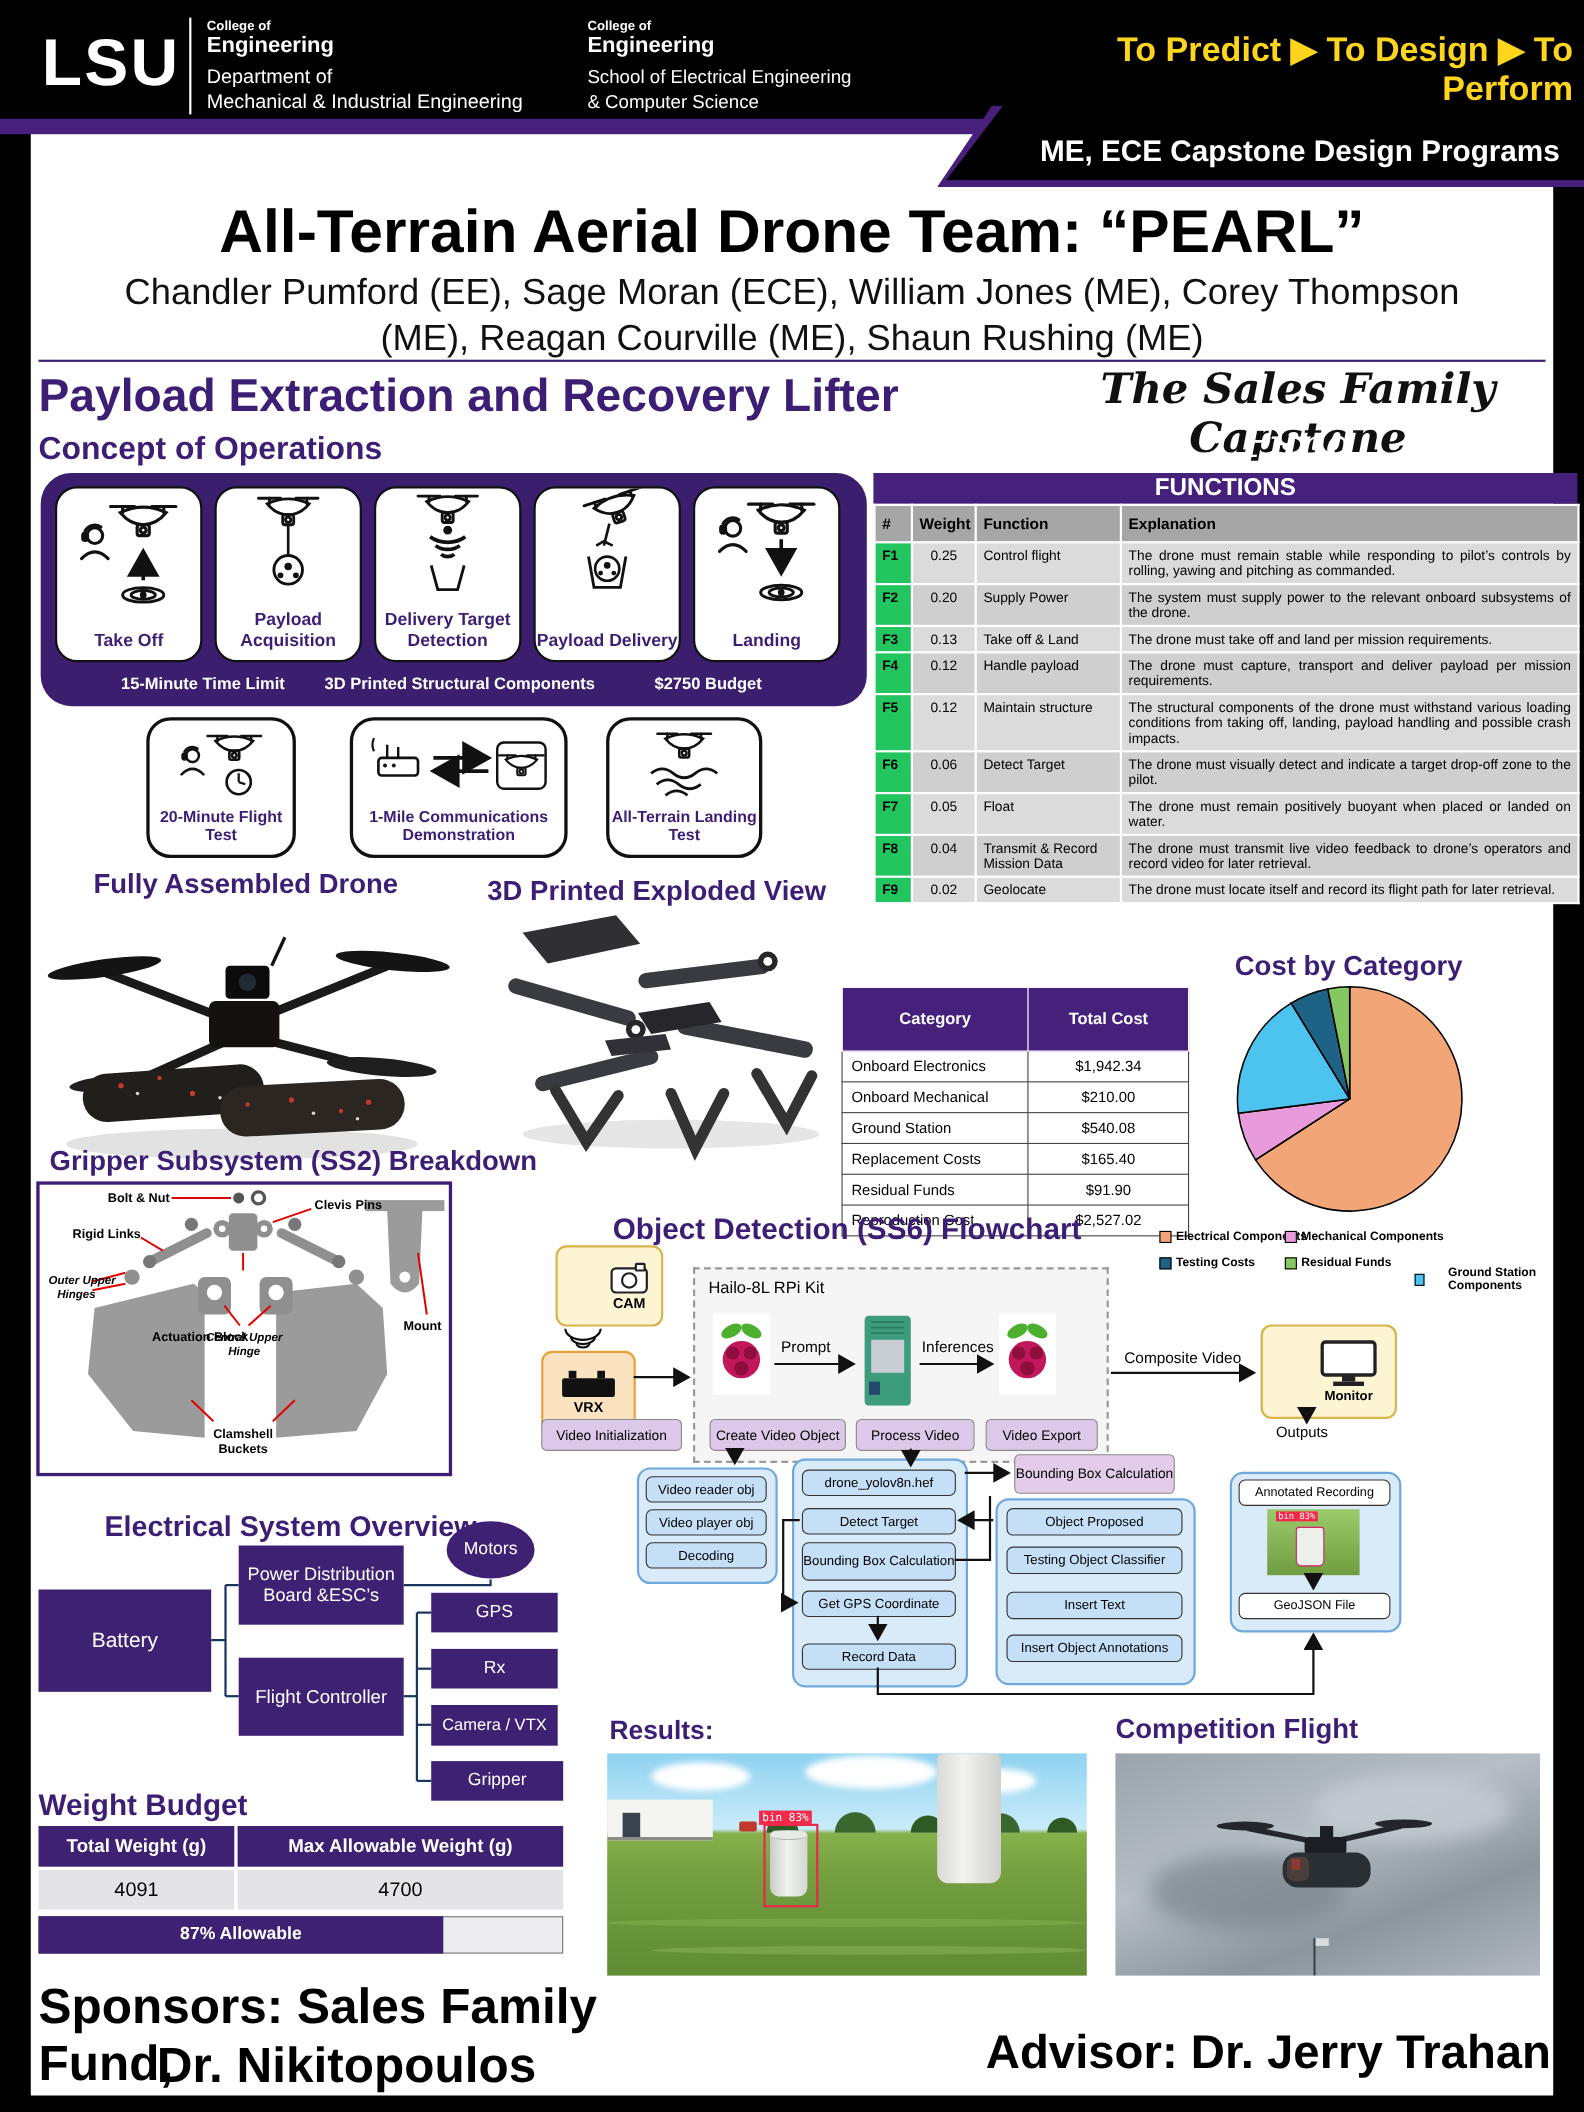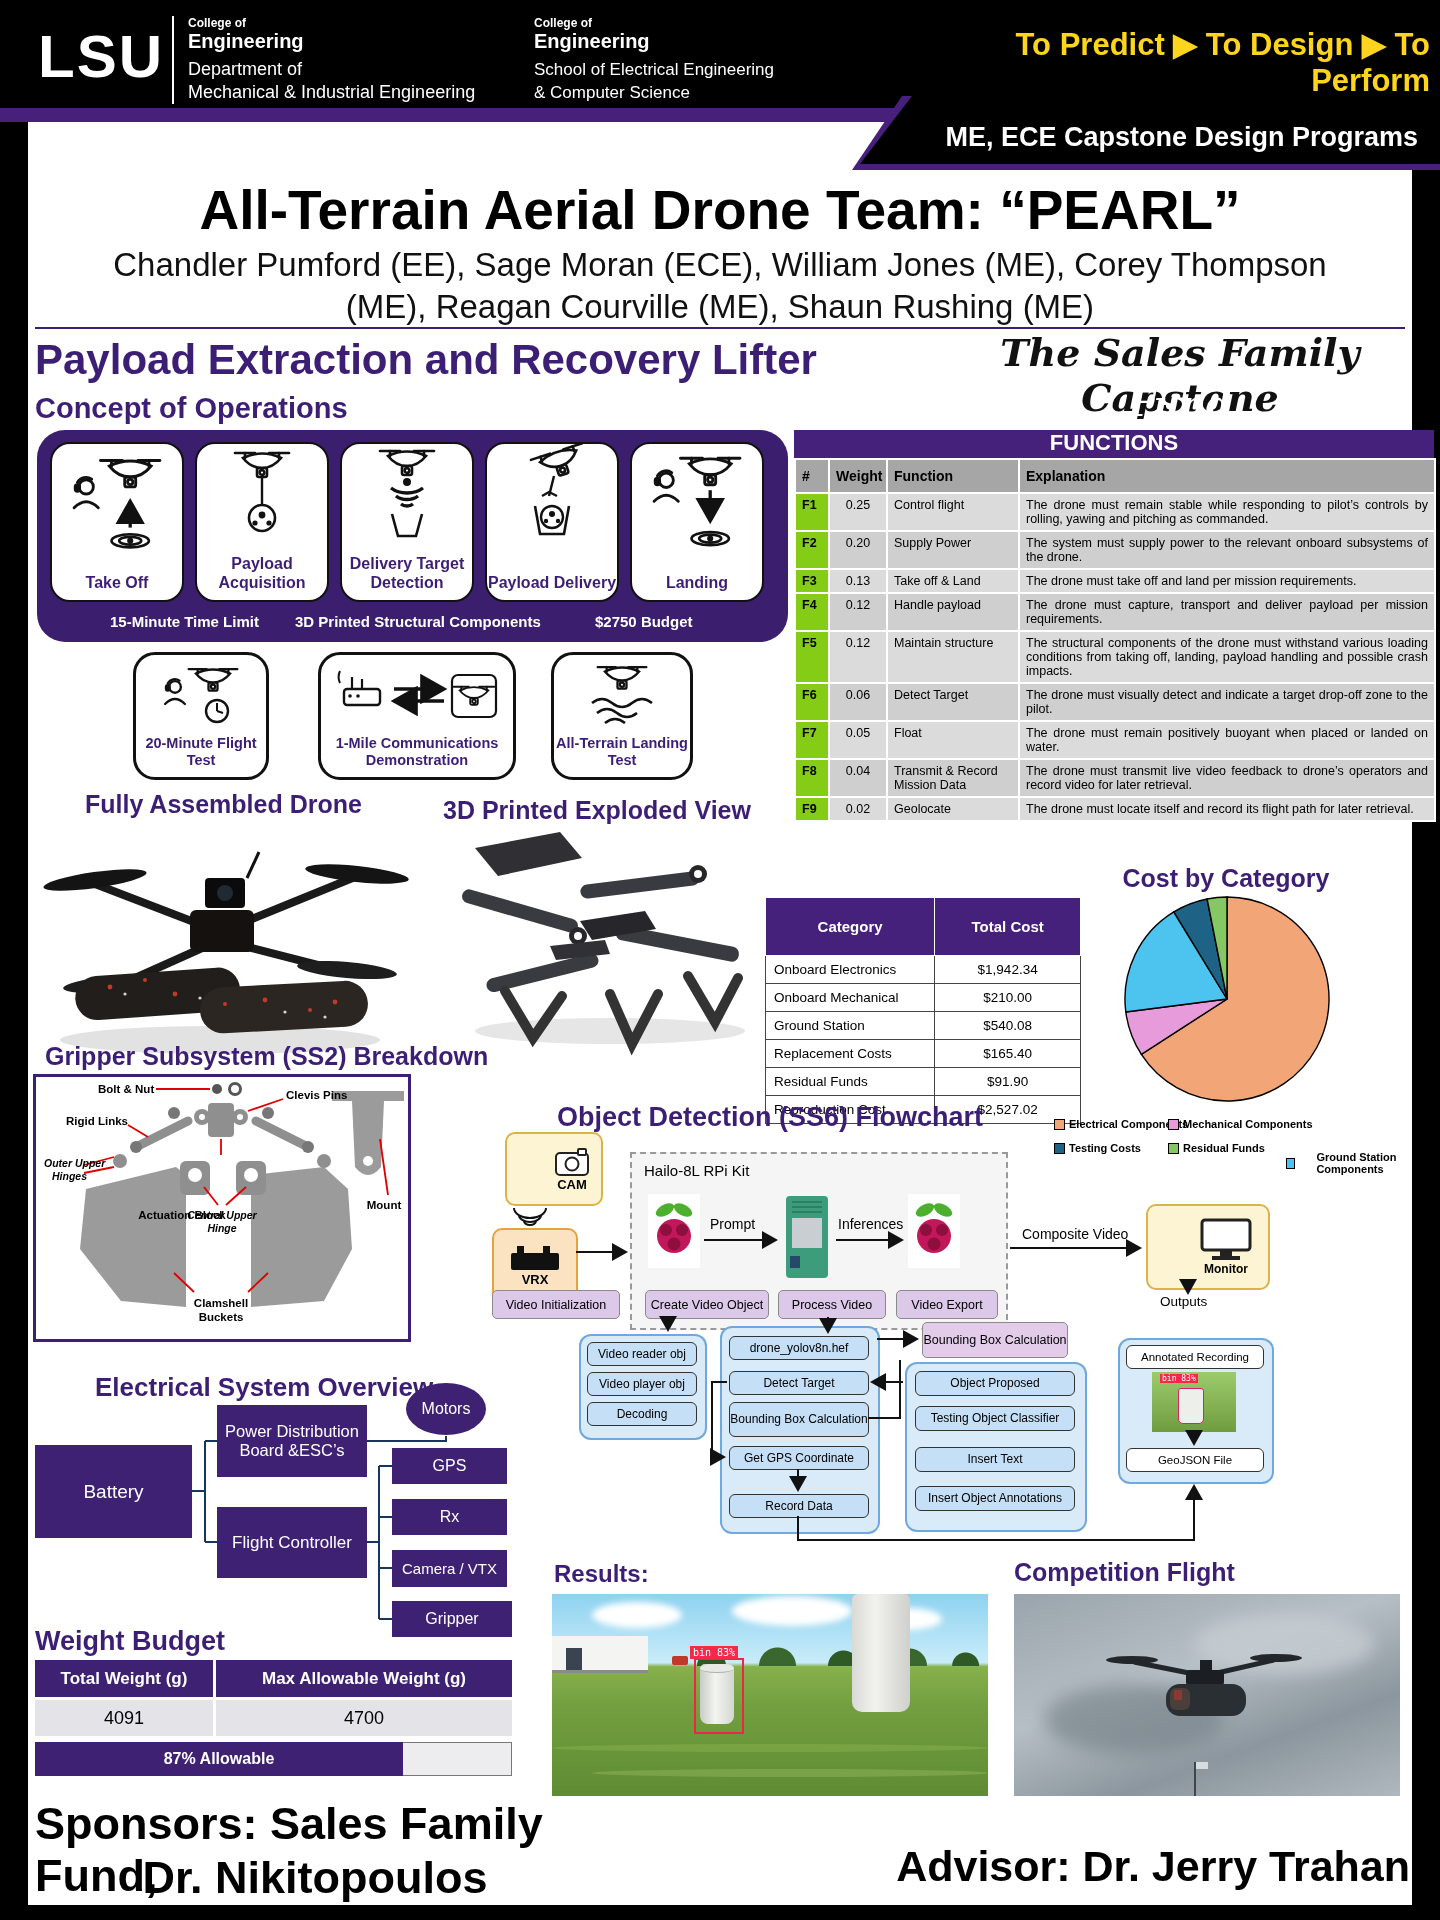--- a/index.html
+++ b/index.html
@@ -19,21 +19,21 @@
   .conops{background:#3B1E6E;border-radius:28px;}
   .ccard{background:#fff;border-radius:20px;border:2px solid #111;display:flex;flex-direction:column;align-items:center;justify-content:flex-start;}
   .ccard .lbl{color:#3D1E75;font-weight:bold;font-size:16px;text-align:center;line-height:19px;margin-top:auto;margin-bottom:8px;}
   .strip{color:#fff;font-weight:bold;font-size:15px;}
   .tcard{background:#fff;border:3px solid #111;border-radius:22px;display:flex;flex-direction:column;align-items:center;}
   .tcard .lbl{color:#3D1E75;font-weight:bold;font-size:14.5px;text-align:center;line-height:17px;margin-top:auto;margin-bottom:8px;}
   
   table.ft{border-collapse:collapse;width:640px;table-layout:fixed;}
   table.ft td,table.ft th{border:2px solid #fff;padding:4px 6px;font-size:12.5px;vertical-align:top;}
   table.ft th{background:#A6A6A6;text-align:left;font-size:14px;padding:8px 6px;}
-  table.ft td.idc{background:#84cc16;font-weight:bold;}
+  table.ft td.idc{background:#22c55e;font-weight:bold;}
   table.ft tr.odd td.d{background:#DBDBDB;}
   table.ft tr.even td.d{background:#CFCFCF;}
   table.ft td.exp{text-align:justify;}
   .ftitle{background:#45217C;color:#fff;font-weight:bold;font-size:22px;text-align:center;line-height:26px;}
   
   table.ct{border-collapse:collapse;width:316px;}
   table.ct th{background:#45217C;color:#fff;font-size:15px;padding:20px 4px;border:1px solid #fff;}
   table.ct td{border:1px solid #444;font-size:13.5px;padding:6px 8px;background:#fff;}
   table.ct td.r{text-align:center;}
   

